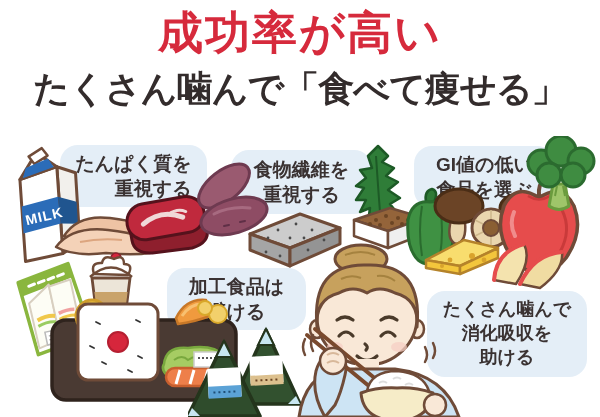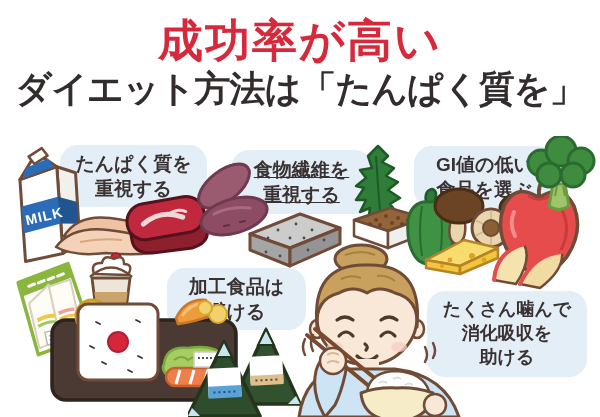--- a/index.html
+++ b/index.html
@@ -1,49 +1,49 @@
 <!DOCTYPE html>
 <html style="--title-red: #d62a3c; --title-dark: #332c2c; --bubble-bg: #e4eef7;"><head>
 <meta charset="utf-8">
 <style>
   html,body{margin:0;padding:0;background:#fff;}
   #canvas{
     position:relative;width:600px;height:417px;overflow:hidden;background:#ffffff;
     font-family:"Liberation Sans","DejaVu Sans",sans-serif;
   }
   .title1{
-    position:absolute;top:16px;left:0;width:600px;text-align:center;
+    position:absolute;top:8px;left:0;width:600px;text-align:center;
     font-size:45px;font-weight:900;letter-spacing:2px;color:var(--title-red,#d62a3c);
     line-height:1.1;
   }
   .title2{
     position:absolute;top:66px;left:0;width:600px;text-align:center;
     font-size:36px;font-weight:900;letter-spacing:-1px;color:var(--title-dark,#332c2c);
     line-height:1.25;
   }
   .bubble{
     position:absolute;z-index:1;background:var(--bubble-bg,#e4eef7);
     border-radius:18px;display:flex;align-items:center;justify-content:center;
     text-align:center;font-weight:700;color:#3a3232;white-space:pre-line;
     line-height:1.32;
   }
-  #bubble-protein  {left:60px;  top:145px; width:147px; height:62px; font-size:19px;}
-  #bubble-fiber    {left:231px; top:150px; width:141px; height:64px; font-size:19px;text-decoration:underline;}
+  #bubble-protein  {left:60px;  top:145px; width:147px; height:62px; font-size:19px;text-align:right;}
+  #bubble-fiber    {left:231px; top:150px; width:141px; height:64px; font-size:19px;}
   #bubble-gi       {left:406px; top:146px; width:141px; height:62px; font-size:19px;margin-left:8px;}
   #bubble-processed{left:167px; top:268px; width:139px; height:62px; font-size:19px;}
   #bubble-chew     {left:427px; top:291px; width:160px; height:86px; font-size:18px;}
   .art{position:absolute;z-index:2;}
 </style>
 </head>
 <body>
 
 <div id="canvas">
 
   <div class="title1">成功率が高い</div>
-  <div class="title2">ダイエット方法は「たんぱく質を」</div>
+  <div class="title2">たくさん噛んで「食べて痩せる」</div>
 
   <div class="bubble" id="bubble-protein">たんぱく質を
 重視する</div>
   <div class="bubble" id="bubble-fiber">食物繊維を
 重視する</div>
   <div class="bubble" id="bubble-gi">GI値の低い
 食品を選ぶ</div>
   <div class="bubble" id="bubble-processed">加工食品は
 避ける</div>
   <div class="bubble" id="bubble-chew">たくさん噛んで

